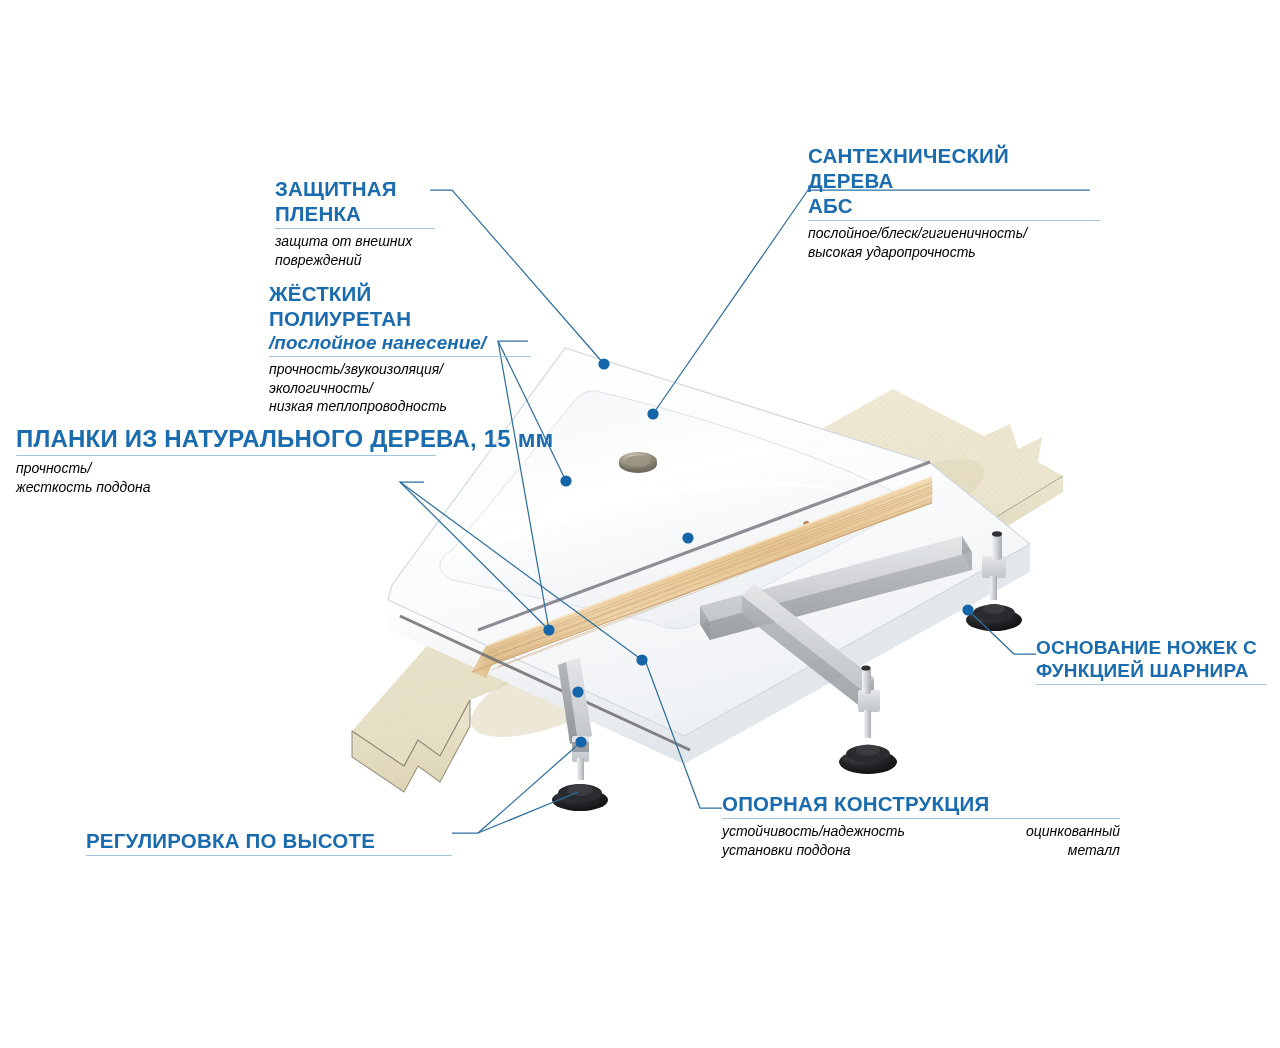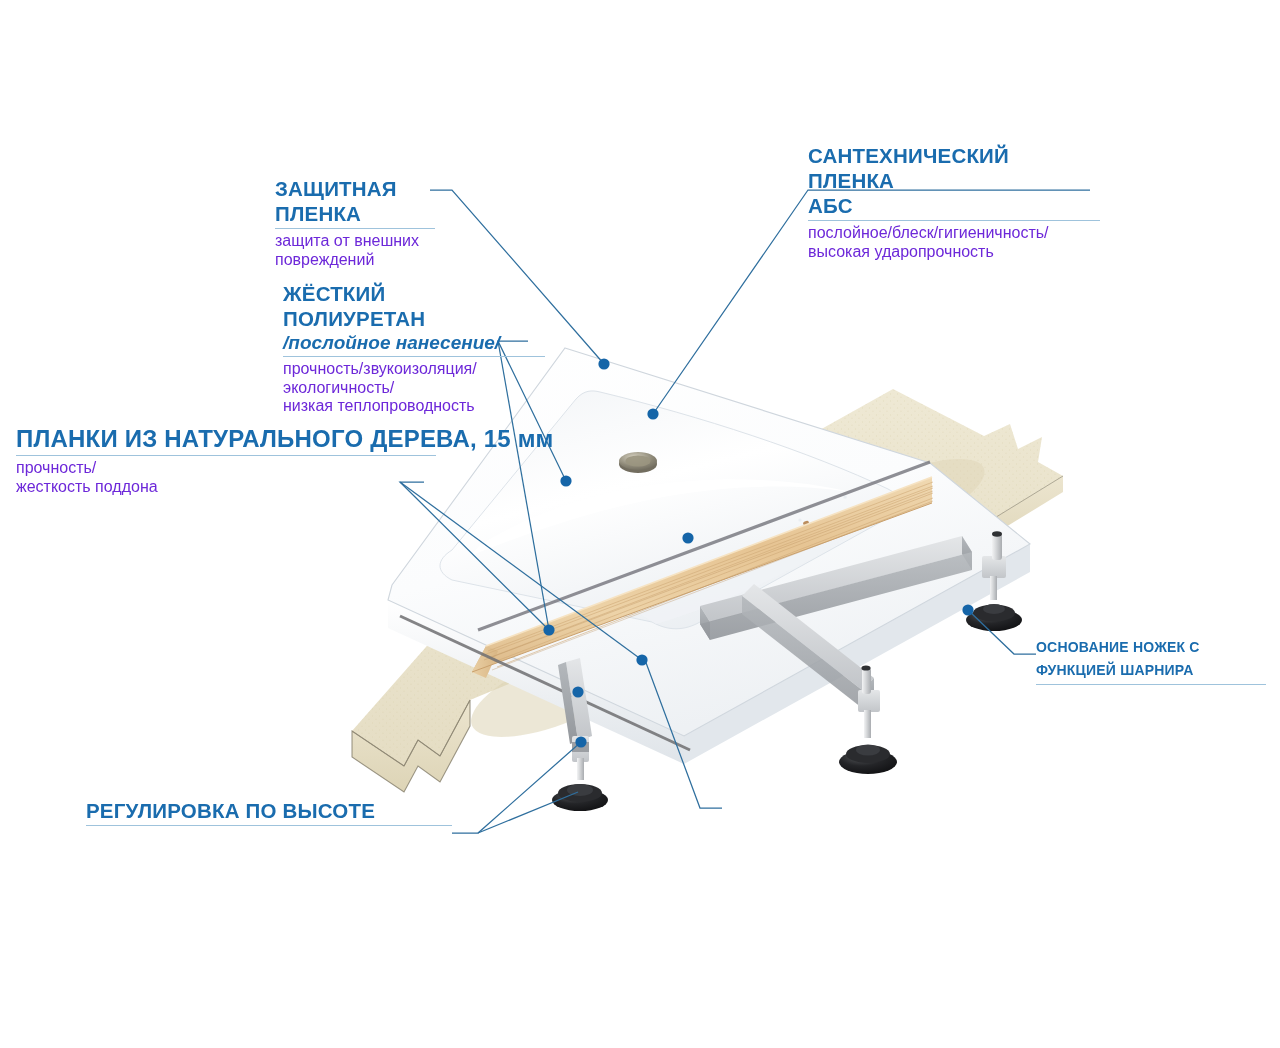--- a/index.html
+++ b/index.html
@@ -16,36 +16,37 @@
   
   .callout{position:absolute;}
   .c-head{
     color:#1a6cae;
     font-weight:bold;
     font-size:20.5px;
     line-height:25px;
     letter-spacing:0.2px;
     white-space:pre-line;
   }
-  .c-head.small{font-size:14px;line-height:23px;}
+  .c-head.small{font-size:19px;line-height:23px;}
   .c-sub{
     color:#1a6cae;
     font-weight:bold;
     font-style:italic;
     font-size:19px;
     line-height:23px;
   }
   .rule{
     height:1px;background:#9fc3dc;margin-top:2px;margin-bottom:3px;
   }
   .c-body{
-    color:#6d28d9;
-    font-size:16px;
+    color:#000000;
+    font-size:14px;
     line-height:18.5px;
     white-space:pre-line;
+    font-style:italic;
   }
   .c-body.rt{text-align:right;}
 
   
   .c-head.big{font-size:24px;line-height:29px;}
 
   .nowrap{white-space:nowrap;text-align:right;}
 </style>
 </head>
 <body>
@@ -286,28 +287,28 @@
 
   <div class="callout" style="left:275px;top:140px;width:160px;margin-top:36px;">
     <div class="c-head">ЗАЩИТНАЯ
 ПЛЕНКА</div>
     <div class="rule"></div>
     <div class="c-body">защита от внешних
 повреждений</div>
   </div>
 
   <div class="callout" style="left:808px;top:143px;width:292px;">
-    <div class="c-head">САНТЕХНИЧЕСКИЙ ПЛЕНКА
+    <div class="c-head">САНТЕХНИЧЕСКИЙ ДЕРЕВА
 АБС</div>
     <div class="rule"></div>
     <div class="c-body">послойное/блеск/гигиеничность/
 высокая ударопрочность</div>
   </div>
 
-  <div class="callout" style="left:283px;top:281px;width:262px;">
+  <div class="callout" style="left:269px;top:281px;width:262px;">
     <div class="c-head">ЖЁСТКИЙ
 ПОЛИУРЕТАН</div>
     <div class="c-sub">/послойное нанесение/</div>
     <div class="rule"></div>
     <div class="c-body">прочность/звукоизоляция/
 экологичность/
 низкая теплопроводность</div>
   </div>
 
   <div class="callout" style="left:16px;top:424px;width:420px;">
@@ -317,19 +318,29 @@
     <div class="c-body">прочность/
 жесткость поддона</div>
   </div>
 
   <div class="callout" style="left:1036px;top:636px;width:230px;">
     <div class="c-head small">ОСНОВАНИЕ НОЖЕК С
 ФУНКЦИЕЙ ШАРНИРА</div>
     <div class="rule"></div>
   </div>
 
-
-  <div class="callout" style="left:86px;top:798px;width:366px;">
+  <div class="callout" style="left:722px;top:791px;width:398px;">
+    <div class="c-head">ОПОРНАЯ КОНСТРУКЦИЯ</div>
+    <div class="rule"></div>
+    <div style="display:flex;justify-content:space-between;align-items:flex-start;">
+      <div class="c-body">устойчивость/надежность
+установки поддона</div>
+      <div class="c-body rt">оцинкованный
+металл</div>
+    </div>
+  </div>
+
+  <div class="callout" style="left:86px;top:828px;width:366px;">
     <div class="c-head">РЕГУЛИРОВКА ПО ВЫСОТЕ</div>
     <div class="rule"></div>
   </div>
 
 </div>
 
 </body></html>

